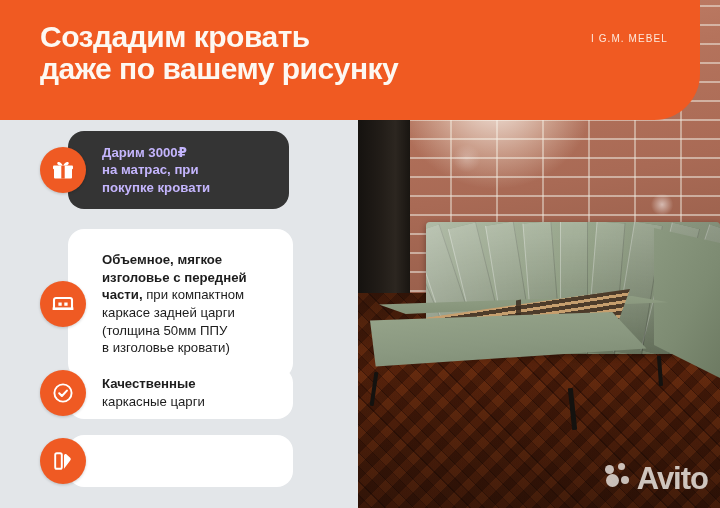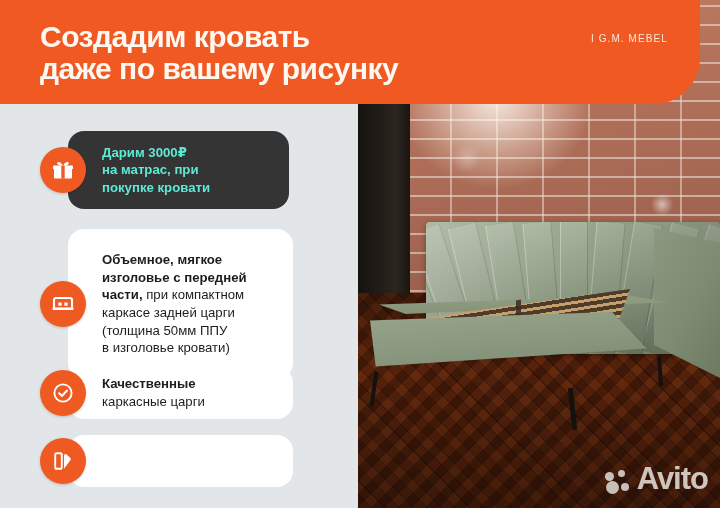--- a/index.html
+++ b/index.html
@@ -104,34 +104,34 @@
   }
   .slat-gap{position:absolute;left:146px;top:4px;width:5px;height:52px;
     background:#3a2c1f;transform:skewY(-9deg);opacity:.85;}
   .leg{position:absolute;background:#14120f;border-radius:1px;}
   .leg.l1{left:14px;top:372px;width:4px;height:34px;transform:rotate(8deg);}
   .leg.l2{left:212px;top:388px;width:5px;height:42px;transform:rotate(-6deg);}
   .leg.l3{left:300px;top:356px;width:4px;height:30px;transform:rotate(-4deg);}
 
   
   .avito{
-    position:absolute;right:12px;bottom:14px;display:flex;align-items:flex-end;gap:6px;
+    position:absolute;right:12px;bottom:14px;display:flex;align-items:flex-start;gap:6px;
     opacity:.82;
   }
   .avito .dots{position:relative;width:26px;height:24px;}
   .avito .dots i{position:absolute;border-radius:50%;background:#e9e4df;display:block;}
   .avito .d1{width:9px;height:9px;left:0;top:2px;}
   .avito .d2{width:7px;height:7px;left:13px;top:0;}
   .avito .d3{width:13px;height:13px;left:1px;top:11px;}
   .avito .d4{width:8px;height:8px;left:16px;top:13px;}
   .avito .word{font-size:31px;font-weight:bold;color:#efebe6;letter-spacing:-1px;line-height:1;}
 
   
   .banner{
-    position:absolute;left:0;top:0;width:700px;height:104px;
+    position:absolute;left:0;top:0;width:700px;height:120px;
     background:#f05a22;
     border-radius:0 0 46px 0;
     overflow:hidden;
   }
   .headline{
     position:absolute;left:40px;top:21px;
     color:#fdf8f2;font-weight:bold;font-size:30px;line-height:1.08;
     letter-spacing:-.5px;white-space:pre-line;
   }
   .brand{
@@ -143,21 +143,21 @@
   .cards{position:absolute;left:0;top:0;width:358px;height:508px;}
   .card{
     position:absolute;left:68px;
     border-radius:16px;
     display:flex;align-items:center;
     box-sizing:border-box;
   }
   .card .body{padding:11px 14px 11px 34px;}
   .card .txt{font-size:13.2px;line-height:1.33;white-space:pre-line;}
   .card.dark{background:#343434;width:221px;}
-  .card.dark .txt{color:#5eead4;font-weight:bold;}
+  .card.dark .txt{color:#c4b5fd;font-weight:bold;}
   .card.light{background:#ffffff;width:225px;}
   .card.light .txt{color:#1d1d1d;}
   .card.light .txt b{font-weight:bold;}
 
   .c1{top:131px;height:78px;}
   .c2{top:229px;height:150px;}
   .c3{top:367px;height:52px;}
   .c4{top:435px;height:52px;}
 
   .ico{

